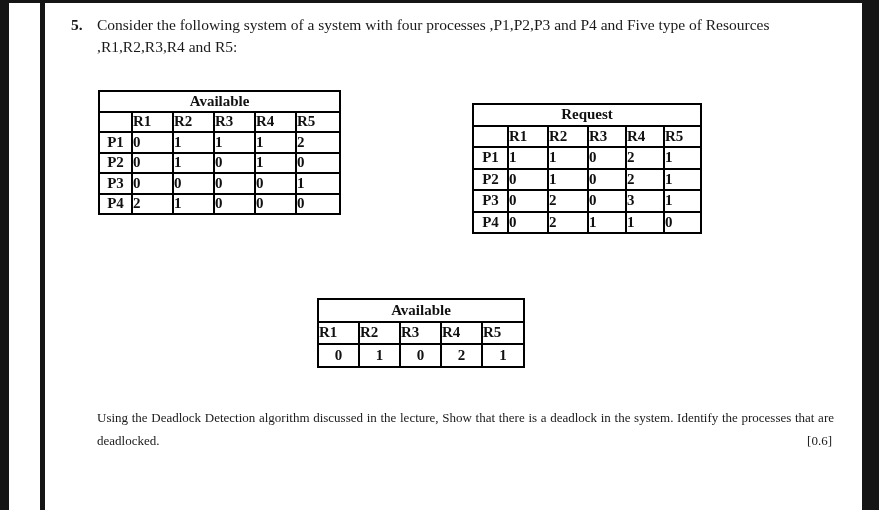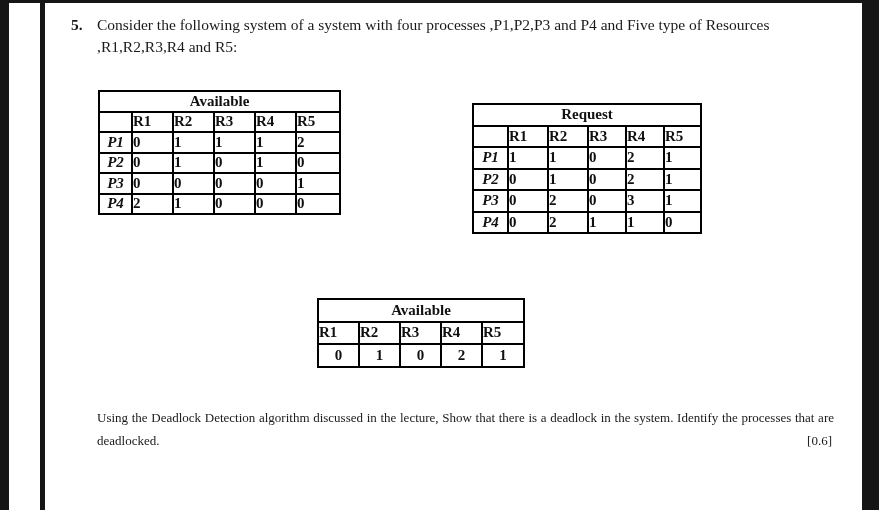--- a/index.html
+++ b/index.html
@@ -24,21 +24,21 @@
   table.tbl{
     position:absolute;border-collapse:collapse;table-layout:fixed;
     font-weight:bold;font-size:15px;color:#111;background:#fff;
   }
   table.tbl td{
     border:2px solid #000;padding:0;height:18.5px;
     vertical-align:middle;overflow:hidden;white-space:nowrap;
   }
   td.t-title{text-align:center;}
   td.t-hdr{text-align:left;}
-  td.t-plabel{text-align:center;font-style:italic;}
+  td.t-plabel{text-align:center;}
   td.t-val{text-align:left;padding-left:8px;}
   td.t-cval{text-align:center;}
 
   #alloc{left:98px;top:90px;width:241px;}
   #req{left:472px;top:103px;width:228px;}
   #req td{height:19.5px;}
   #avail{left:317px;top:298px;width:206px;}
   #avail td{height:20.5px;}
 
   .footer{

